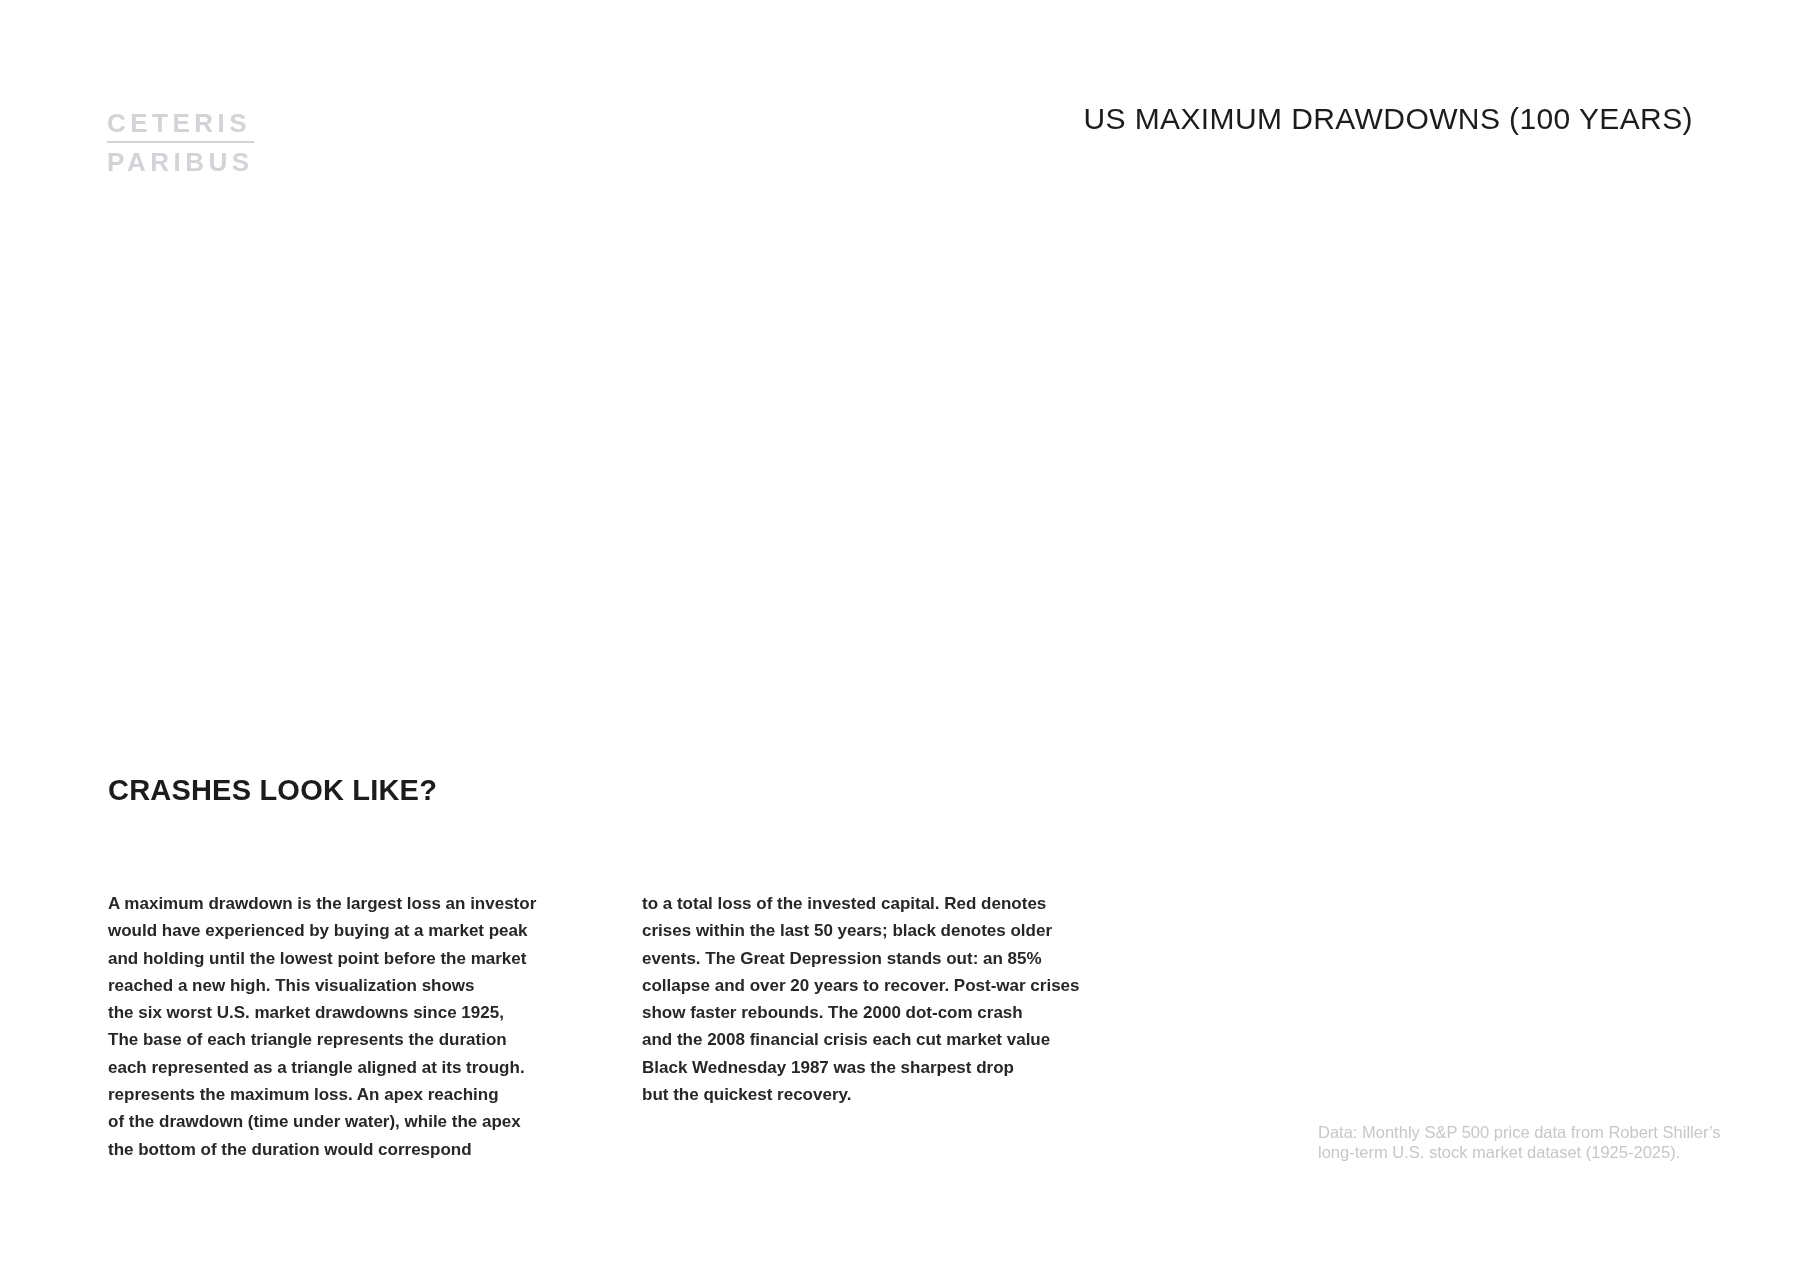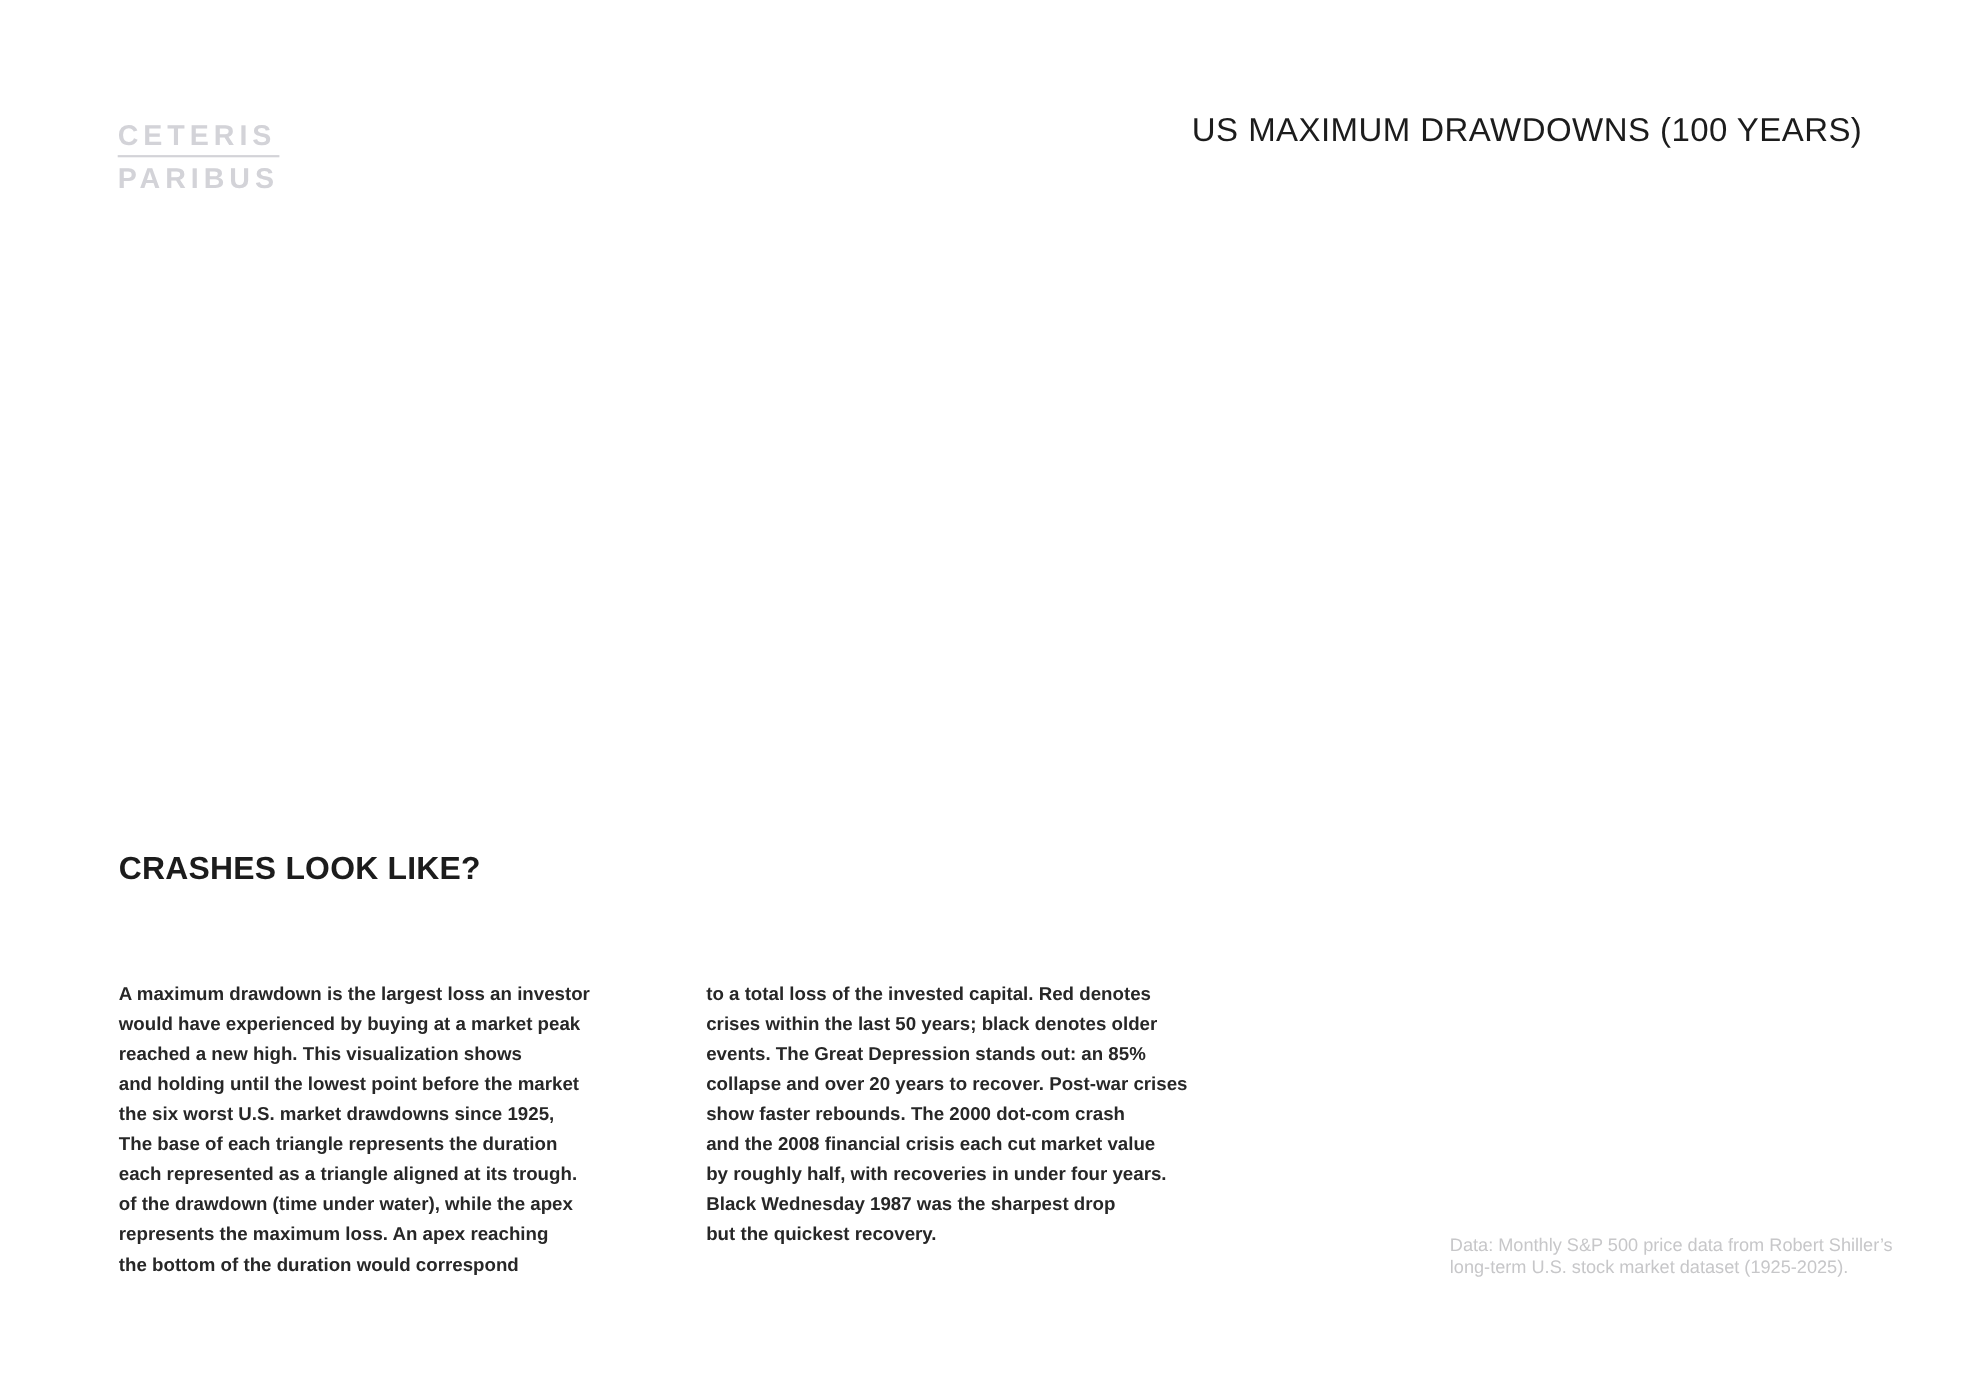--- a/index.html
+++ b/index.html
@@ -118,38 +118,37 @@
 
   <div class="viz-area"></div>
 
   <div class="section-heading">
     <div>CRASHES LOOK LIKE?</div>
   </div>
 
   <div class="body-col col-1">
       <div class="line">A maximum drawdown is the largest loss an investor</div>
       <div class="line">would have experienced by buying at a market peak</div>
+      <div class="line">and holding until the lowest point before the market</div>
       <div class="line">reached a new high. This visualization shows</div>
-      <div class="line">and holding until the lowest point before the market</div>
       <div class="line">the six worst U.S. market drawdowns since 1925,</div>
       <div class="line">The base of each triangle represents the duration</div>
       <div class="line">each represented as a triangle aligned at its trough.</div>
+      <div class="line">represents the maximum loss. An apex reaching</div>
       <div class="line">of the drawdown (time under water), while the apex</div>
-      <div class="line">represents the maximum loss. An apex reaching</div>
       <div class="line">the bottom of the duration would correspond</div>
     </div>
 
   <div class="body-col col-2">
       <div class="line">to a total loss of the invested capital. Red denotes</div>
       <div class="line">crises within the last 50 years; black denotes older</div>
       <div class="line">events. The Great Depression stands out: an 85%</div>
       <div class="line">collapse and over 20 years to recover. Post-war crises</div>
       <div class="line">show faster rebounds. The 2000 dot-com crash</div>
       <div class="line">and the 2008 financial crisis each cut market value</div>
-      <div class="line">by roughly half, with recoveries in under four years.</div>
       <div class="line">Black Wednesday 1987 was the sharpest drop</div>
       <div class="line">but the quickest recovery.</div>
     </div>
 
   <div class="footnote">
       <div class="line">Data: Monthly S&amp;P 500 price data from Robert Shiller’s</div>
       <div class="line">long-term U.S. stock market dataset (1925-2025).</div>
     </div>
 
 </div>

